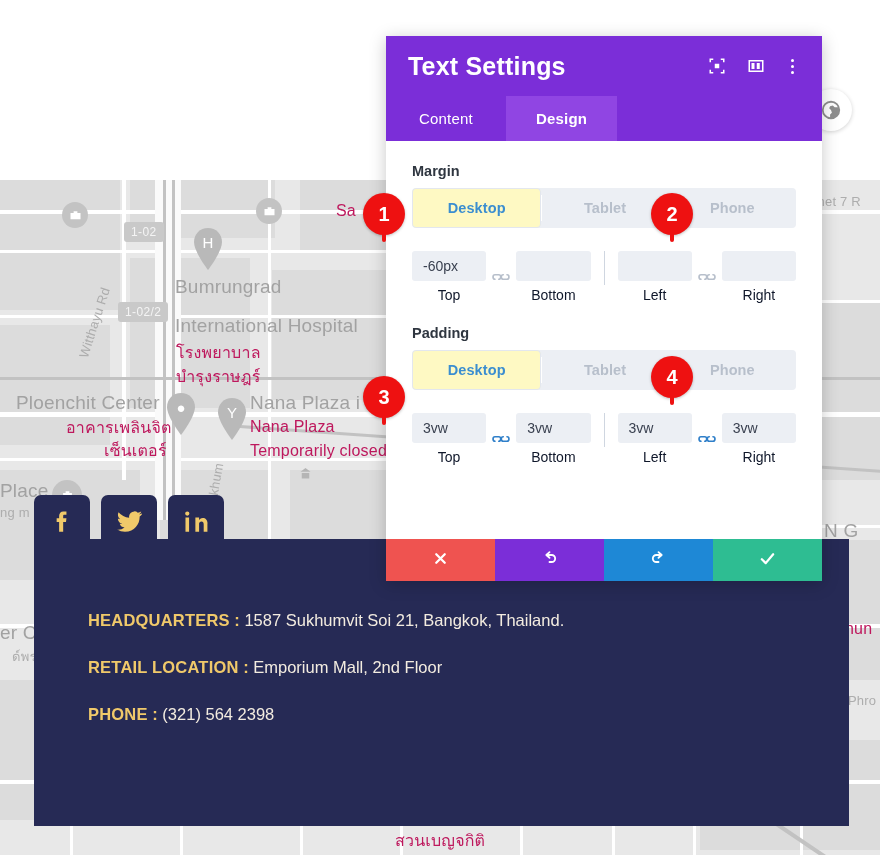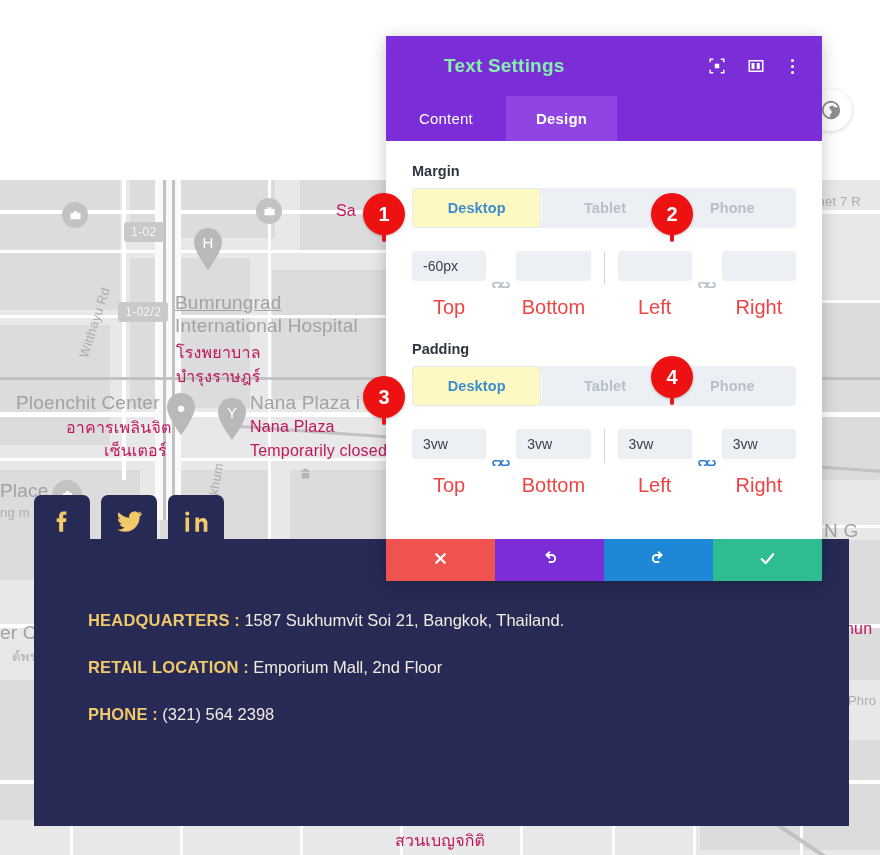--- a/index.html
+++ b/index.html
@@ -76,21 +76,21 @@
   
   .panel {
     position:absolute; left:386px; top:36px; width:436px; height:545px;
     background:#ffffff; box-shadow:0 3px 16px rgba(0,0,0,.22);
     display:flex; flex-direction:column; overflow:hidden;
   }
   .panel-header {
     height:60px; background:#7b2ed8; display:flex; align-items:center;
     padding:0 22px; flex:0 0 auto;
   }
-  .panel-title { color:#86efac; font-size:19px; font-weight:bold; letter-spacing:.2px;margin-left:36px; }
+  .panel-title { color:#ffffff; font-size:25px; font-weight:bold; letter-spacing:.2px; }
   .header-icons { margin-left:auto; display:flex; align-items:center; gap:19px; }
   .hicon { width:20px; height:20px; display:flex; align-items:center; justify-content:center; }
   .hicon svg { width:18px; height:18px; fill:#ffffff; }
   .kebab { display:flex; flex-direction:column; gap:3px; padding:2px 6px; }
   .kebab i { width:3px; height:3px; background:#ffffff; border-radius:50%; display:block; }
 
   .tabs { height:45px; background:#7b2ed8; display:flex; flex:0 0 auto; }
   .tab {
     display:flex; align-items:center; justify-content:center;
     color:#ffffff; font-size:15px; padding:0 30px; height:100%;
@@ -132,21 +132,21 @@
   .spacing-row { display:flex; align-items:flex-start; margin-bottom:22px; }
   .sp-group { display:flex; align-items:center; flex:1; }
   .sp-divider { width:1px; align-self:stretch; background:#cfd6e0; margin:0 13px; height:34px; }
   .sp-cell { display:flex; flex-direction:column; align-items:center; flex:1; }
   .sp-input {
     width:100%; height:30px; background:#eceff4; border:none; border-radius:3px;
     font-size:14px; color:#3a4150; padding:0 11px;
     font-family:"Liberation Sans", sans-serif;
   }
   .sp-input::placeholder { color:#eceff4; }
-  .sp-caption { font-size:20px; color:#ef4444; margin-top:15px; }
+  .sp-caption { font-size:14px; color:#0f172a; margin-top:6px; }
   .link-icon { width:30px; display:flex; align-items:center; justify-content:center; flex:0 0 30px; height:30px; }
   .link-icon svg { width:18px; height:14px; }
 
   .panel-actions { display:flex; height:42px; flex:0 0 auto; }
   .act { flex:1; display:flex; align-items:center; justify-content:center; }
   .act svg { width:17px; height:17px; fill:#ffffff; stroke:#ffffff; }
 
   
   .badge {
     position:absolute; width:42px; height:42px; border-radius:50%;
@@ -215,21 +215,21 @@
       <div class="mroad-mj" style="left:155px;top:0;width:26px;height:340px;"></div>
       <div class="mrail" style="left:163px;top:0;width:3px;height:340px;"></div>
       <div class="mrail" style="left:172px;top:0;width:3px;height:340px;"></div>
       <div class="mrail" style="left:0;top:197px;width:880px;height:3px;"></div>
       <div class="mrail" style="left:240px;top:245px;width:660px;height:3px;transform:rotate(4deg);transform-origin:0 0;"></div>
       <div class="mrail" style="left:700px;top:590px;width:280px;height:4px;transform:rotate(34deg);transform-origin:0 0;"></div>
     </div>
 
     <div id="map-labels">
         <div class="mlabel mid" style="left: 336px; top: 22px;">Sa</div>
-        <div class="mlabel big" style="left: 175px; top: 112px; text-decoration: underline;">Bumrungrad</div>
+        <div class="mlabel big" style="left: 175px; top: 96px;">Bumrungrad</div>
         <div class="mlabel big" style="left: 175px; top: 135px;">International Hospital</div>
         <div class="mlabel mid" style="left: 176px; top: 160px;">โรงพยาบาล</div>
         <div class="mlabel mid" style="left: 176px; top: 184px;">บำรุงราษฎร์</div>
         <div class="mlabel big" style="left: 16px; top: 212px;">Ploenchit Center</div>
         <div class="mlabel mid" style="left: 66px; top: 235px;">อาคารเพลินจิต</div>
         <div class="mlabel mid" style="left: 104px; top: 258px;">เซ็นเตอร์</div>
         <div class="mlabel big" style="left: 250px; top: 212px;">Nana Plaza i</div>
         <div class="mlabel mid" style="left: 250px; top: 238px;">Nana Plaza</div>
         <div class="mlabel mid" style="left: 250px; top: 262px;">Temporarily closed</div>
         <div class="mlabel big" style="left: 0px; top: 300px;">Place</div>

